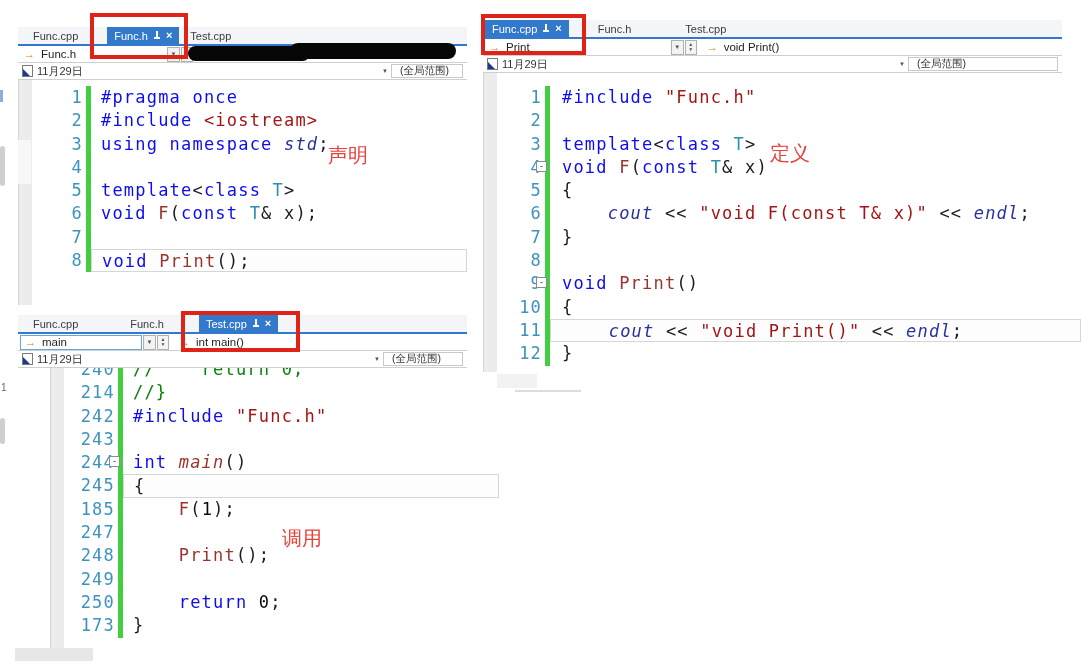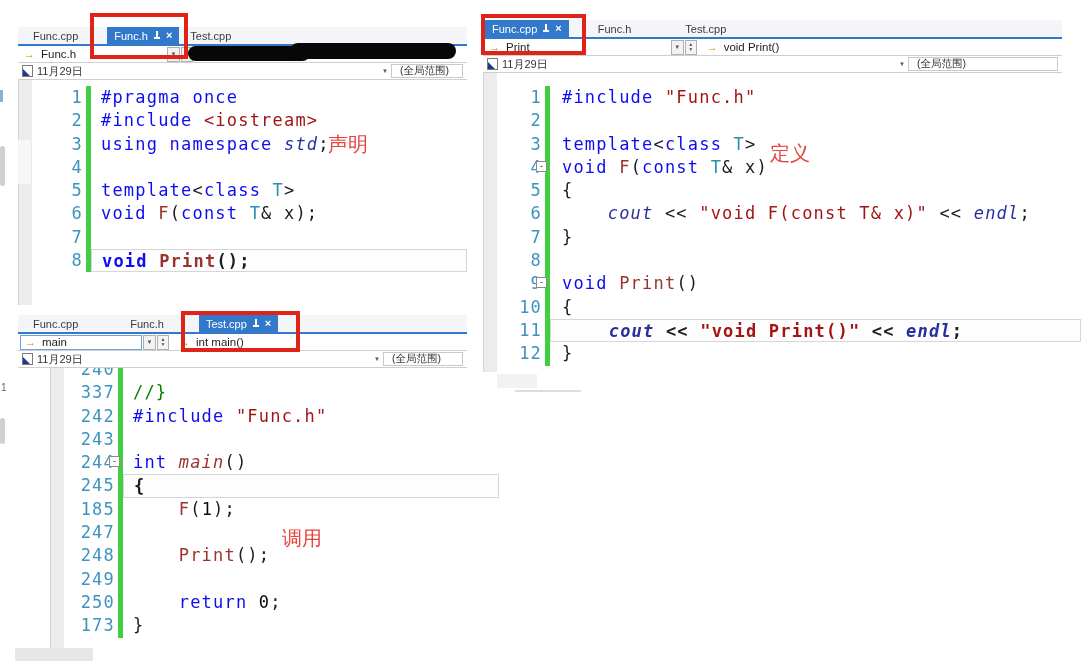--- a/index.html
+++ b/index.html
@@ -36,21 +36,21 @@
             display:flex;align-items:center;padding-left:8px;box-sizing:border-box;margin-right:2px;}
   .grow{flex:1;}
   
   .codewrap{position:relative;overflow:hidden;box-sizing:border-box;
             font-family:"DejaVu Sans Mono", monospace;font-size:17px;letter-spacing:1.2px;}
   .gutterstrip{position:absolute;left:0;top:0;width:14px;background:#ececec;border-left:1px solid #d5d5d5;box-sizing:border-box;}
   .line{display:flex;height:23.3px;line-height:23.3px;position:relative;padding-left:14px;}
   .ln{text-align:right;color:#3c93be;flex:none;padding-right:3px;box-sizing:border-box;}
   .gbar{width:5px;background:#42ce42;flex:none;}
   .txt{flex:1;white-space:pre;position:relative;box-sizing:border-box;}
-  .txt.cur{border:1px solid #d6d6d6;background:#fdfdfd;font-weight:bold;}
+  .txt.cur{border:1px solid #d6d6d6;background:#fdfdfd;}
   .fold{position:absolute;left:-14px;top:5px;width:11px;height:11px;border:1px solid #8a8a8a;background:#fff;
         font-size:9px;line-height:9px;color:#333;text-align:center;box-sizing:border-box;letter-spacing:0;}
   .tk-k{color:#0d0df0}.tk-s{color:#a31515}.tk-f{color:#9a332c}.tk-fi{color:#9a332c;font-style:italic}
   .tk-t{color:#2b91af}.tk-v{color:#27309c;font-style:italic}.tk-c{color:#098209}
   .tk-o{color:#1c1c24}.tk-p{color:#1c1c24}.tk-n{color:#09090a}
   
   #p0{left:18px;top:27px;width:449px;}
   #p0 .codewrap{width:449px;height:230px;padding-top:6px;}
   #p0 .gutterstrip{height:225px;}
   #p0 .ln{width:54px;} #p0 .txt{padding-left:10px;}
@@ -66,21 +66,21 @@
   #p2 .ln{width:48px;} #p2 .txt{padding-left:12px;}
   
   .redbox{position:absolute;border:4px solid #e02317;z-index:60;}
   #rb0{left:90px;top:13px;width:90px;height:38px;}
   #rb1{left:181px;top:311px;width:111px;height:33px;}
   #rb2{left:481px;top:14px;width:97px;height:33px;}
   .redact{position:absolute;background:#070707;z-index:50;border-radius:8px;}
   #rd1{left:188px;top:46px;width:122px;height:15px;}
   #rd2{left:290px;top:43px;width:166px;height:16px;}
   .anno{position:absolute;color:#e8423c;font-size:20px;z-index:40;white-space:nowrap;}
-  #an0{left:328px;top:131px;} #an1{left:282px;top:525px;} #an2{left:770px;top:140px;}
+  #an0{left:328px;top:142px;} #an1{left:282px;top:525px;} #an2{left:770px;top:140px;}
   
   .art{position:absolute;}
   #a1{left:0;top:90px;width:3px;height:12px;background:#5b8bd0;opacity:.7;}
   #a2{left:0;top:146px;width:5px;height:40px;background:#cfcfcf;border-radius:3px;}
   #a3{left:0;top:418px;width:5px;height:26px;background:#cfcfcf;border-radius:3px;}
   #a4{left:1px;top:382px;font-size:10px;color:#666;}
   #a5{left:15px;top:648px;width:78px;height:13px;background:#e7e7e7;}
   #a6{left:515px;top:390px;width:66px;height:2px;background:#dcdcdc;}
   #a7{left:18px;top:140px;width:13px;height:44px;background:#f7f7f7;z-index:5;}
   #a8{left:497px;top:374px;width:40px;height:14px;background:#f2f2f2;}
@@ -207,23 +207,24 @@
       <span class="scopedd">▼</span>
       <span class="scopebox" style="width:80px;">(全局范围)</span>
     </div>
   </div>
   <div class="codewrap">
     <div class="gutterstrip"></div>
     <div>
         <div class="line clip">
           <span class="ln">240</span>
           <span class="gbar"></span>
-        </div>
-        <div class="line">
-          <span class="ln">337</span>
+          <span class="txt"><span class="tk-c">//    return 0;</span></span>
+        </div>
+        <div class="line">
+          <span class="ln">214</span>
           <span class="gbar"></span>
           <span class="txt"><span class="tk-c">//}</span></span>
         </div>
         <div class="line">
           <span class="ln">242</span>
           <span class="gbar"></span>
           <span class="txt"><span class="tk-k">#include </span><span class="tk-s">"Func.h"</span></span>
         </div>
         <div class="line">
           <span class="ln">243</span>

